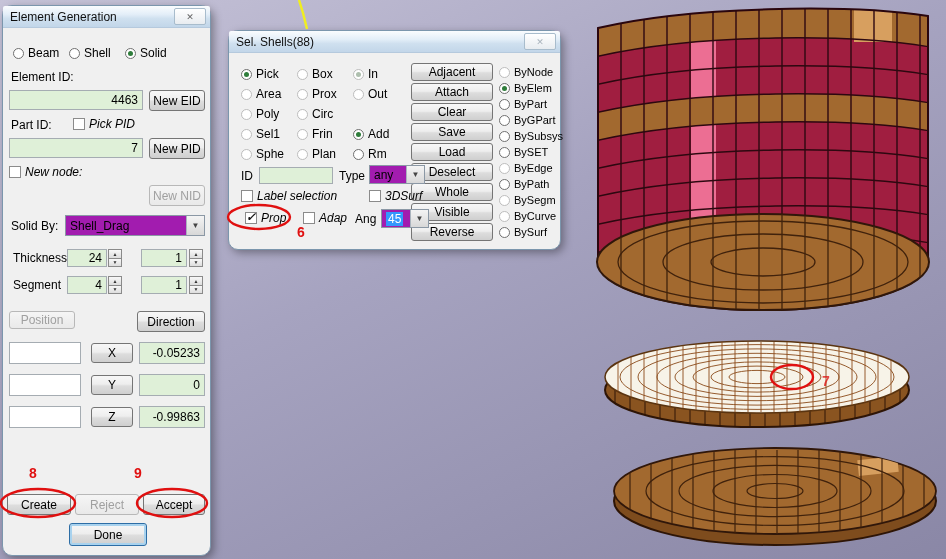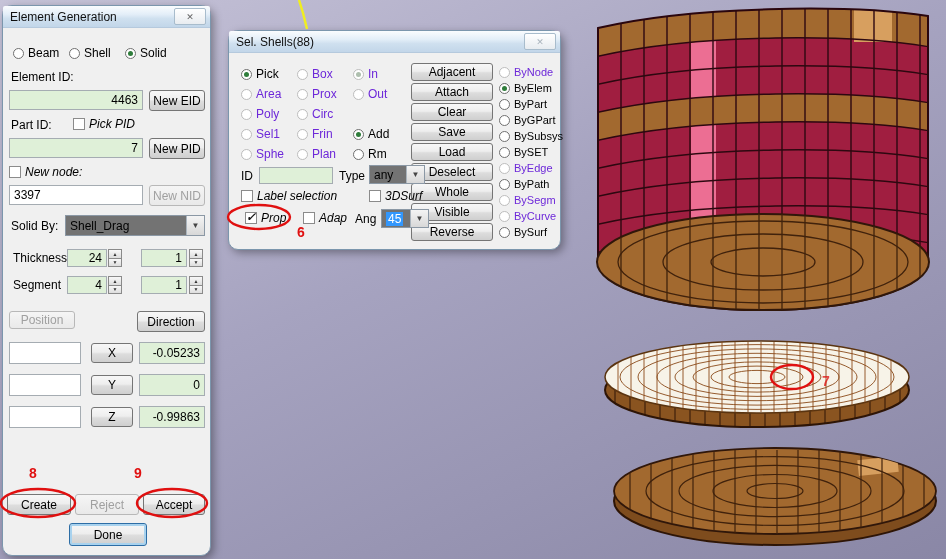--- a/index.html
+++ b/index.html
@@ -27,30 +27,30 @@
   .fld.num{justify-content:flex-end;padding-left:24px;}
   .btn{position:absolute;display:flex;align-items:center;justify-content:center;font-size:12px;color:#000;
     background:linear-gradient(#f7f7f7,#eeeeee 45%,#dddddd 55%,#cfcfcf);
     border:1px solid #757575;border-radius:3px;box-sizing:border-box;white-space:nowrap;}
   .btn.dsb{color:#a0a0a0;border-color:#b8b8b8;background:linear-gradient(#f5f5f5,#e9e9e9);}
   .btn.focus{border-color:#2d6da5;box-shadow:inset 0 0 0 2px #a8d2ee;}
 
   .radio{position:absolute;display:flex;align-items:center;gap:4px;font-size:12px;color:#000;height:14px;white-space:nowrap;}
   .rdot{width:11px;height:11px;border-radius:50%;background:#fff;border:1px solid #707070;box-sizing:border-box;position:relative;flex:none;}
   .radio.sel .rdot::after{content:"";position:absolute;left:2px;top:2px;width:5px;height:5px;border-radius:50%;background:#2f7d3b;}
-  .radio.dsb{color:#6d28d9;}
+  .radio.dsb{color:#000000;}
   .radio.dsb .rdot{border-color:#bdbdbd;}
   .radio.dsb.sel .rdot::after{background:#aebfae;}
   .radio.small{font-size:11px;}
 
   .cb{position:absolute;display:flex;align-items:center;gap:4px;font-size:12px;color:#000;height:14px;white-space:nowrap;font-style:italic;}
   .cbox{width:12px;height:12px;background:#fff;border:1px solid #8b8b8b;box-sizing:border-box;position:relative;flex:none;}
   .cb.checked .cbox::after{content:"✓";position:absolute;left:0px;top:-3px;font-size:12px;font-weight:bold;color:#111;}
 
-  .dd{position:absolute;background:#737373;border:1px solid #8b98a5;display:flex;align-items:center;
+  .dd{position:absolute;background:#a21caf;border:1px solid #8b98a5;display:flex;align-items:center;
     font-size:12px;box-sizing:border-box;}
   .dd .txt{flex:1;padding:0 4px;white-space:nowrap;overflow:hidden;}
   .dd .arr{width:17px;align-self:stretch;display:flex;align-items:center;justify-content:center;
     font-size:8px;color:#444;background:linear-gradient(#f4f4f4,#d8d8d8);border-left:1px solid #aab4bd;}
   .seltext{background:#3297fd;color:#fff;padding:0 2px;}
 
   .spin{position:absolute;width:14px;height:18px;display:flex;flex-direction:column;box-sizing:border-box;}
   .spin span{flex:1;display:flex;align-items:center;justify-content:center;font-size:5px;color:#333;
     background:linear-gradient(#f8f8f8,#dddddd);border:1px solid #8a8a8a;}
   .spin span + span{border-top:none;}
@@ -161,21 +161,20 @@
         <span class="cbox"></span>
         <span>Pick PID</span>
       </div>
     <div class="fld green num" style="left:6px;top:132px;width:134px;height:20px">7</div>
     <div class="btn" style="left:146px;top:132px;width:56px;height:21px">New PID</div>
 
     <div class="cb" style="left:6px;top:159px">
         <span class="cbox"></span>
         <span>New node:</span>
       </div>
-    <div class="fld" style="left:6px;top:179px;width:134px;height:20px">3397</div>
     <div class="btn dsb" style="left:146px;top:179px;width:56px;height:21px">New NID</div>
 
     <div class="lbl" style="left:8px;top:213px">Solid By:</div>
     <div class="dd" style="left:62px;top:209px;width:140px;height:21px">
       <span class="txt">Shell_Drag</span>
       <span class="arr">▼</span>
     </div>
 
     <div class="lbl" style="left:10px;top:245px">Thickness</div>
     <div class="fld green num" style="left:64px;top:243px;width:40px;height:18px">24</div>

